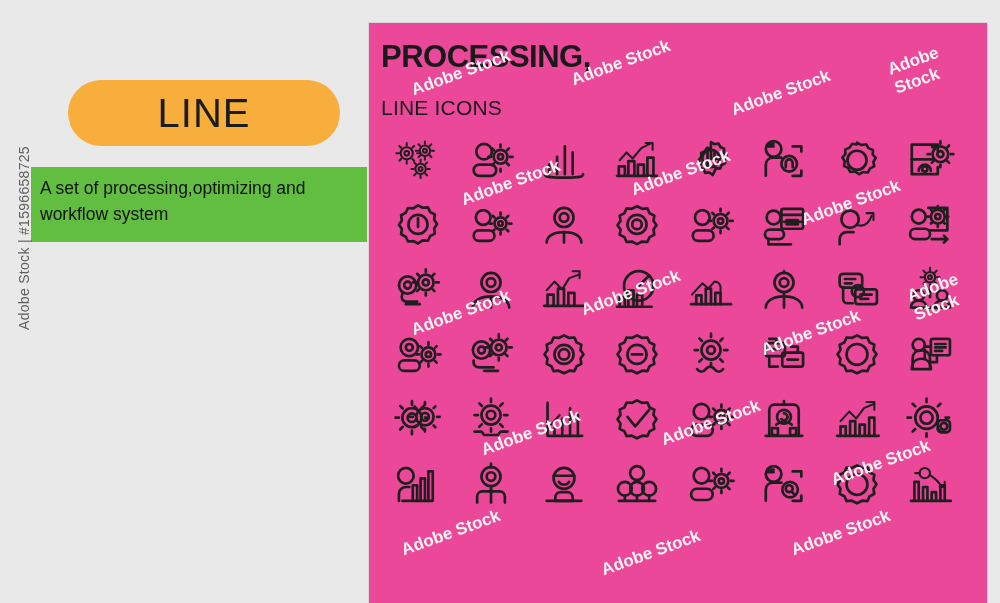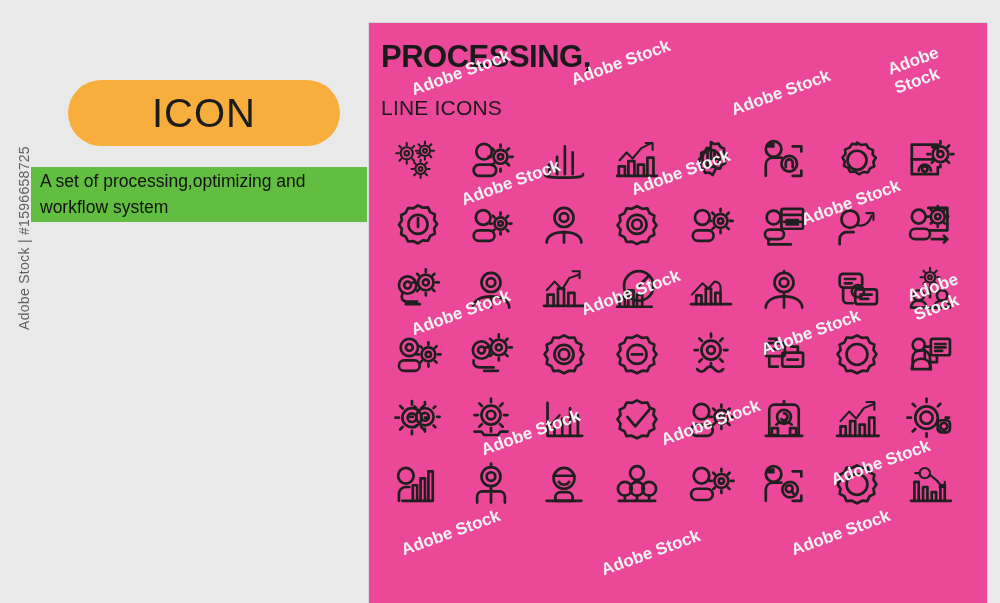--- a/index.html
+++ b/index.html
@@ -18,23 +18,23 @@
     position:absolute; left:68px; top:80px; width:272px; height:66px;
     background:#F7AE3D; border-radius:33px;
     display:flex; align-items:center; justify-content:center;
   }
   #icon-pill-label {
     font-size:40px; font-weight:400; color:#1c1c1c; letter-spacing:1px;
     font-family:"Liberation Sans", sans-serif;
   }
 
   #desc-box {
-    position:absolute; left:31px; top:167px; width:336px; height:55px;
+    position:absolute; left:31px; top:167px; width:336px; height:75px;
     background:#61BE41;
-    padding:1px 10px 0 9px;
+    padding:8px 10px 0 9px;
   }
   #desc-text {
     font-size:17.5px; line-height:26px; color:#111; font-weight:400;
     font-family:"Liberation Sans", sans-serif;
   }
 
   #watermark-vertical {
     position:absolute; left:16px; top:330px;
     transform:rotate(-90deg); transform-origin:left top;
     white-space:nowrap;
@@ -80,21 +80,21 @@
     transform:rotate(-20deg); pointer-events:none; user-select:none;
     font-family:"Liberation Sans", sans-serif;
   }
 </style>
 </head>
 <body>
 
 <div id="left-panel">
 
   <div id="icon-pill">
-    <span id="icon-pill-label">ICON</span>
+    <span id="icon-pill-label">LINE</span>
   </div>
 
   <div id="desc-box">
     <div id="desc-text">A set of processing,optimizing and workflow system</div>
   </div>
 
   <div id="watermark-vertical">Adobe Stock | #1596658725</div>
 </div>
 
 <div id="icon-sheet">

